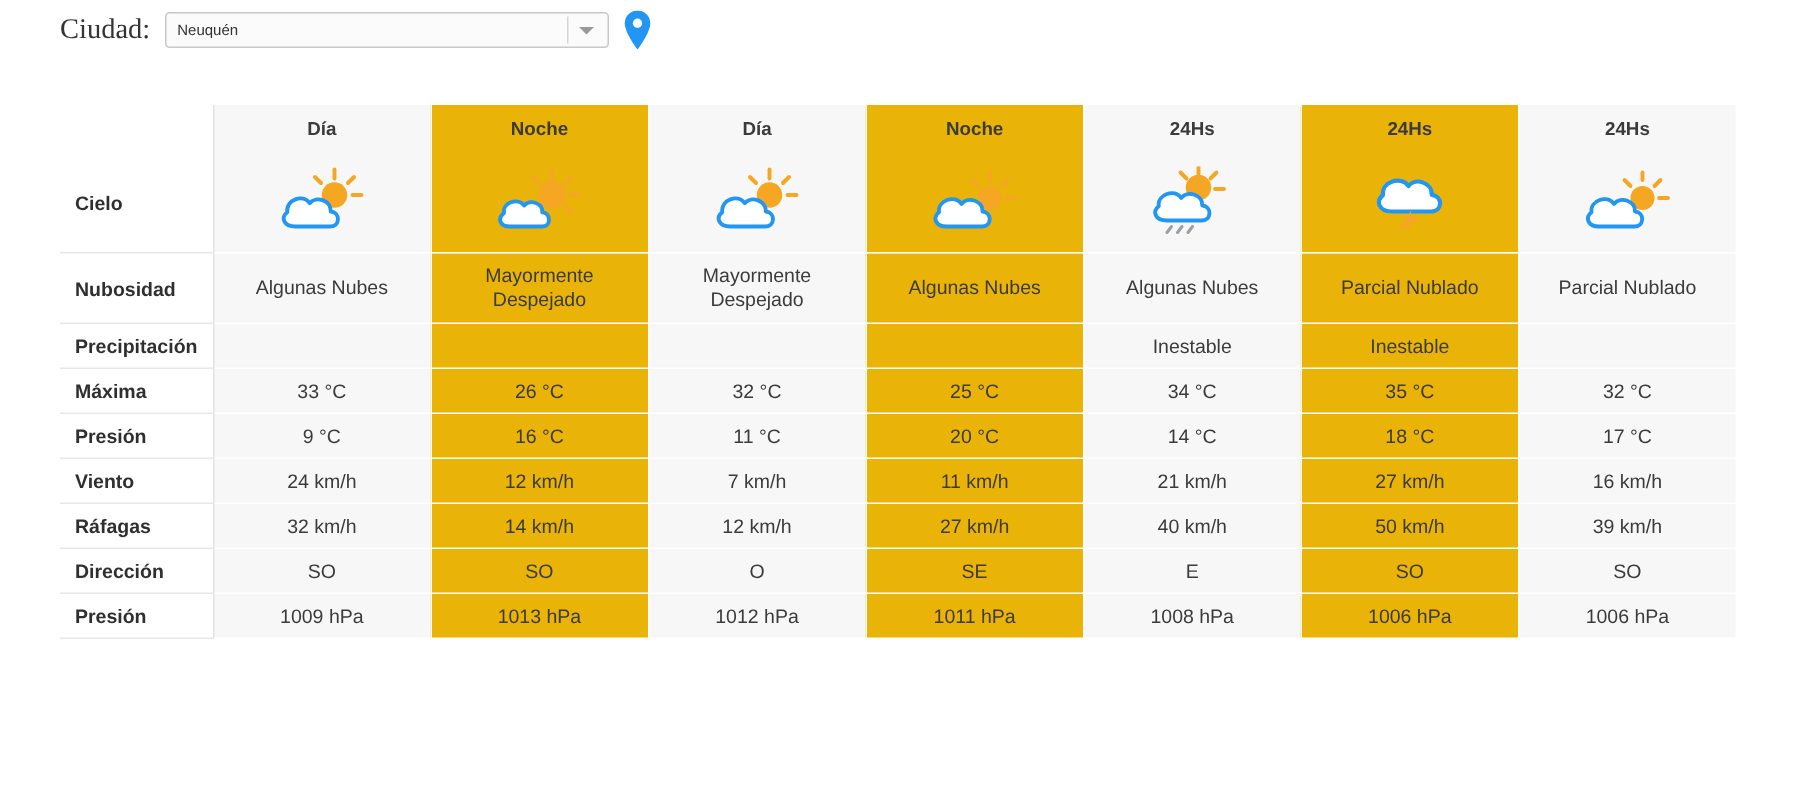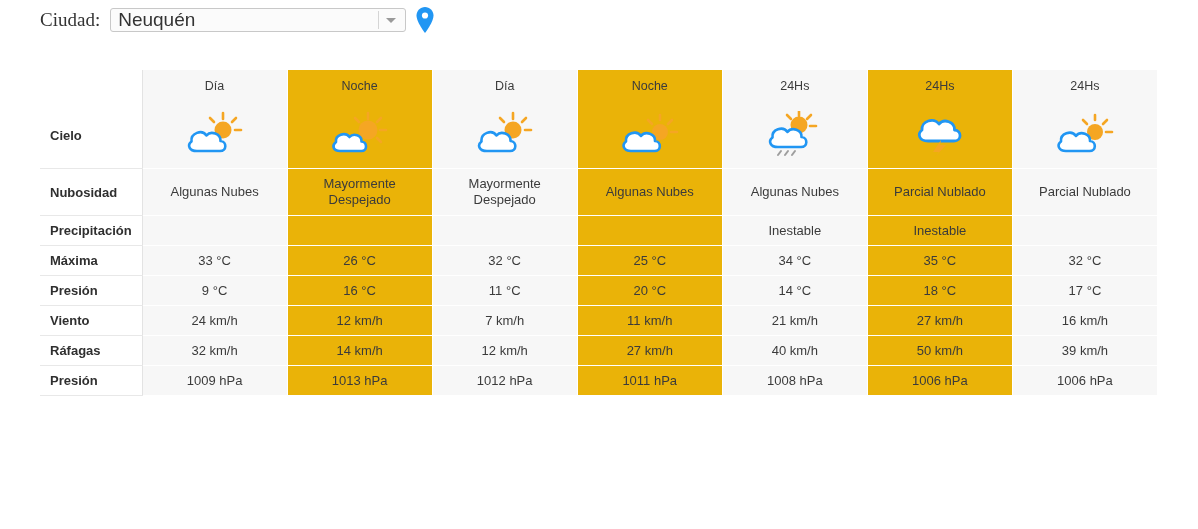--- a/index.html
+++ b/index.html
@@ -37,21 +37,21 @@
     width: 296px;
     height: 24px;
     box-sizing: border-box;
     border: 1px solid #c8c8c8;
     border-radius: 3px;
     background: #fbfbfb;
     display: flex;
     align-items: center;
   }
   .city-select .value {
-    font-size: 19px;
+    font-size: 10px;
     color: #333333;
     padding-left: 7px;
     font-family: "Liberation Sans", sans-serif;
   }
   .city-select .divider {
     position: absolute;
     right: 26px;
     top: 2px;
     bottom: 2px;
     width: 1px;
@@ -111,21 +111,21 @@
     background: #ffffff;
     border-right: 0;
     border-bottom: 2px solid #2196f3;
   }
 
   
   tr.subrow td {
     height: 32px;
     text-align: center;
     vertical-align: middle;
-    font-weight: normal;
+    font-weight: bold;
     font-size: 12.5px;
     color: #3b3b3b;
     border-right: 1px solid #ffffff;
   }
   tr.subrow td.rowhead {
     background: #ffffff;
     border-right: 1px solid #e3e3e3;
   }
 
   
@@ -372,20 +372,30 @@
           <td class="rowhead">Ráfagas</td>
           <td class="shade-a">32 km/h</td>
           <td class="shade-b">14 km/h</td>
           <td class="shade-a">12 km/h</td>
           <td class="shade-b">27 km/h</td>
           <td class="shade-a">40 km/h</td>
           <td class="shade-b">50 km/h</td>
           <td class="shade-a">39 km/h</td>
         </tr>
 
+        <tr>
+          <td class="rowhead">Dirección</td>
+          <td class="shade-a">SO</td>
+          <td class="shade-b">SO</td>
+          <td class="shade-a">O</td>
+          <td class="shade-b">SE</td>
+          <td class="shade-a">E</td>
+          <td class="shade-b">SO</td>
+          <td class="shade-a">SO</td>
+        </tr>
 
         <tr>
           <td class="rowhead">Presión</td>
           <td class="shade-a">1009 hPa</td>
           <td class="shade-b">1013 hPa</td>
           <td class="shade-a">1012 hPa</td>
           <td class="shade-b">1011 hPa</td>
           <td class="shade-a">1008 hPa</td>
           <td class="shade-b">1006 hPa</td>
           <td class="shade-a">1006 hPa</td>

